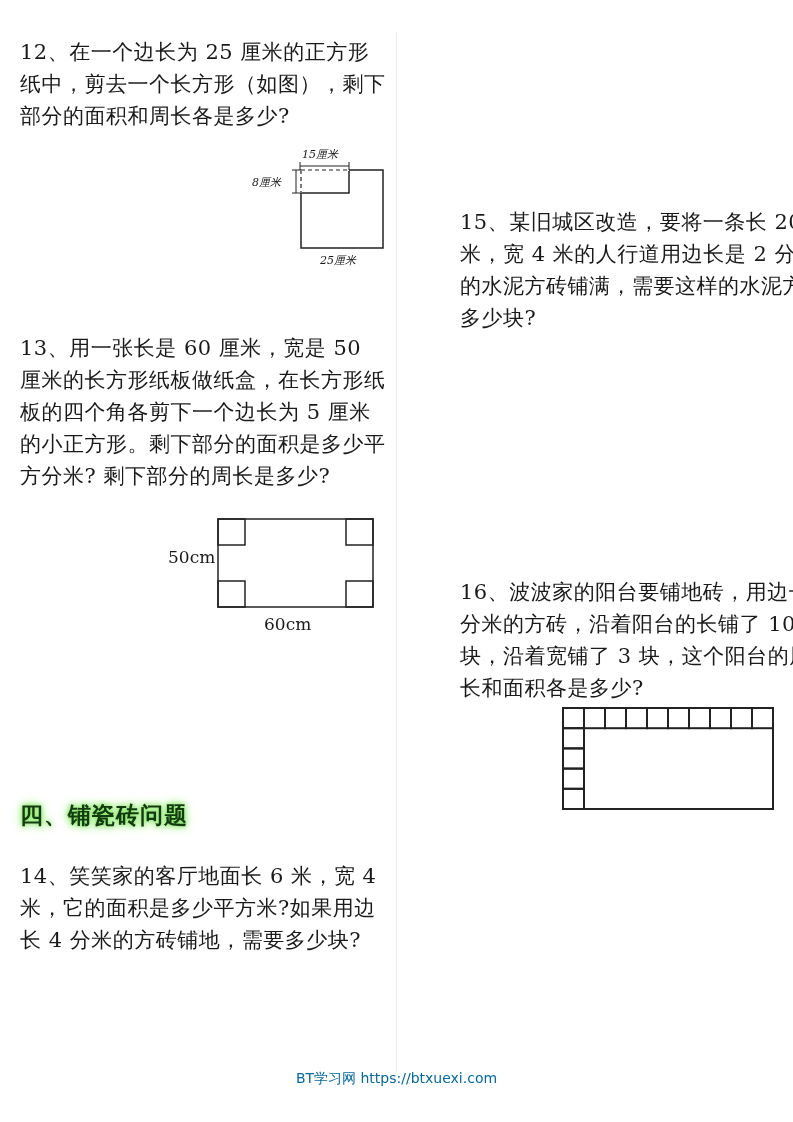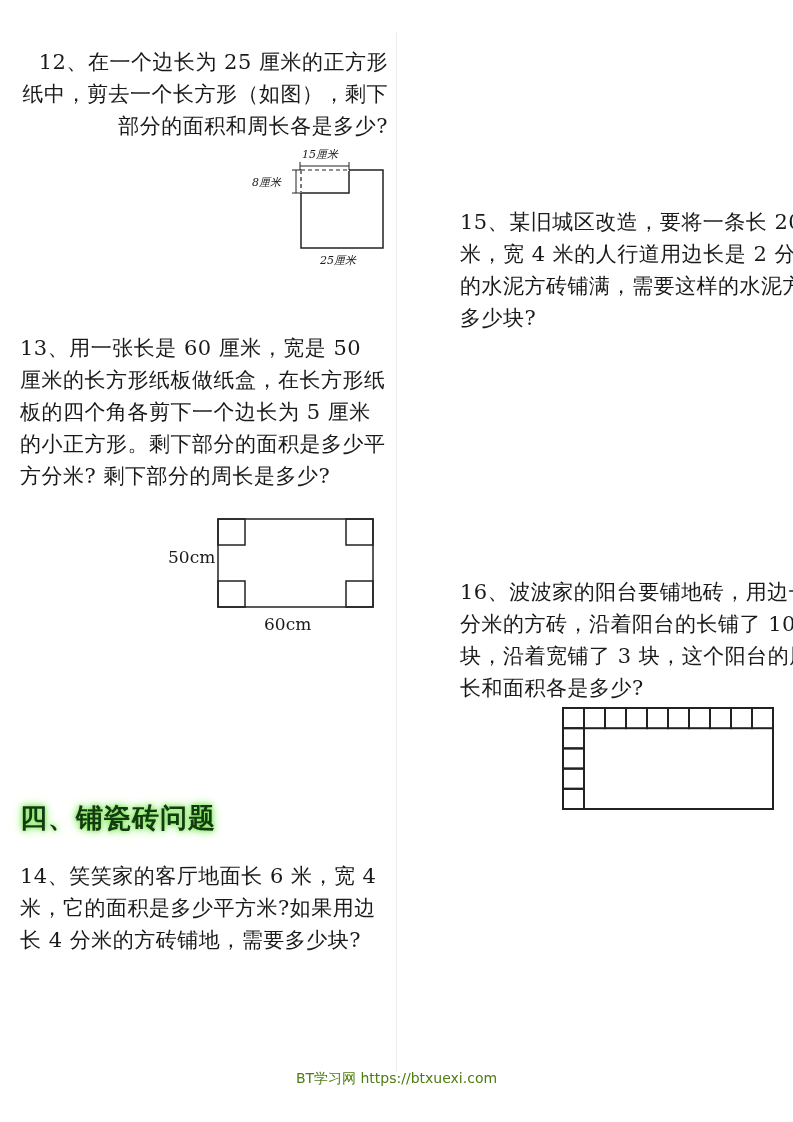--- a/index.html
+++ b/index.html
@@ -13,37 +13,37 @@
       background: #ececec;
     }
     .problem {
       position: absolute; font-size: 21px; line-height: 32px; letter-spacing: 0.5px;
       margin: 0; white-space: normal;
     }
     .left { left: 20px; width: 368px; }
     .right { left: 412px; width: 372px; margin-left: 48px; }
     .section-title {
       position: absolute; left: 20px; top: 800px; margin: 0;
-      font-size: 27px; font-weight: bold; color: #143a10; letter-spacing: 1px;
+      font-size: 23px; font-weight: bold; color: #143a10; letter-spacing: 1px;
       text-shadow: 0 0 4px #7be25a, 0 0 8px #9af07a, 0 0 12px #b8f5a0;
     }
     svg { position: absolute; overflow: visible; }
     svg text { font-family: "DejaVu Serif", "Liberation Serif", serif; fill: #1a1a1a; }
     .footer {
       position: absolute; left: 0; width: 793px; top: 1070px; text-align: center;
       font-family: "DejaVu Sans", "Liberation Sans", sans-serif;
-      font-size: 14px; color: #4d7c0f;
+      font-size: 14px; color: #0369a1;
     }
   </style>
 </head>
 <body>
 
 <div class="divider"></div>
 
-<p class="problem left" style="top:46px;text-align:right;">12、在一个边长为 25 厘米的正方形纸中，剪去一个长方形（如图），剩下部分的面积和周长各是多少?</p>
+<p class="problem left" style="top:36px;">12、在一个边长为 25 厘米的正方形纸中，剪去一个长方形（如图），剩下部分的面积和周长各是多少?</p>
 <svg style="left:250px; top:140px;" width="150" height="130">
 
   <rect x="51" y="30" width="82" height="78" fill="none" stroke="#222" stroke-width="1.5"></rect>
 
   <rect x="51" y="30" width="48" height="23" fill="#fff" stroke="#222" stroke-width="1.5"></rect>
   <line x1="51" y1="30" x2="99" y2="30" stroke="#fff" stroke-width="2"></line>
   <line x1="51" y1="30" x2="99" y2="30" stroke="#222" stroke-width="1.2" stroke-dasharray="4,3"></line>
   <line x1="51" y1="30" x2="51" y2="53" stroke="#fff" stroke-width="2"></line>
   <line x1="51" y1="30" x2="51" y2="53" stroke="#222" stroke-width="1.2" stroke-dasharray="4,3"></line>
 

